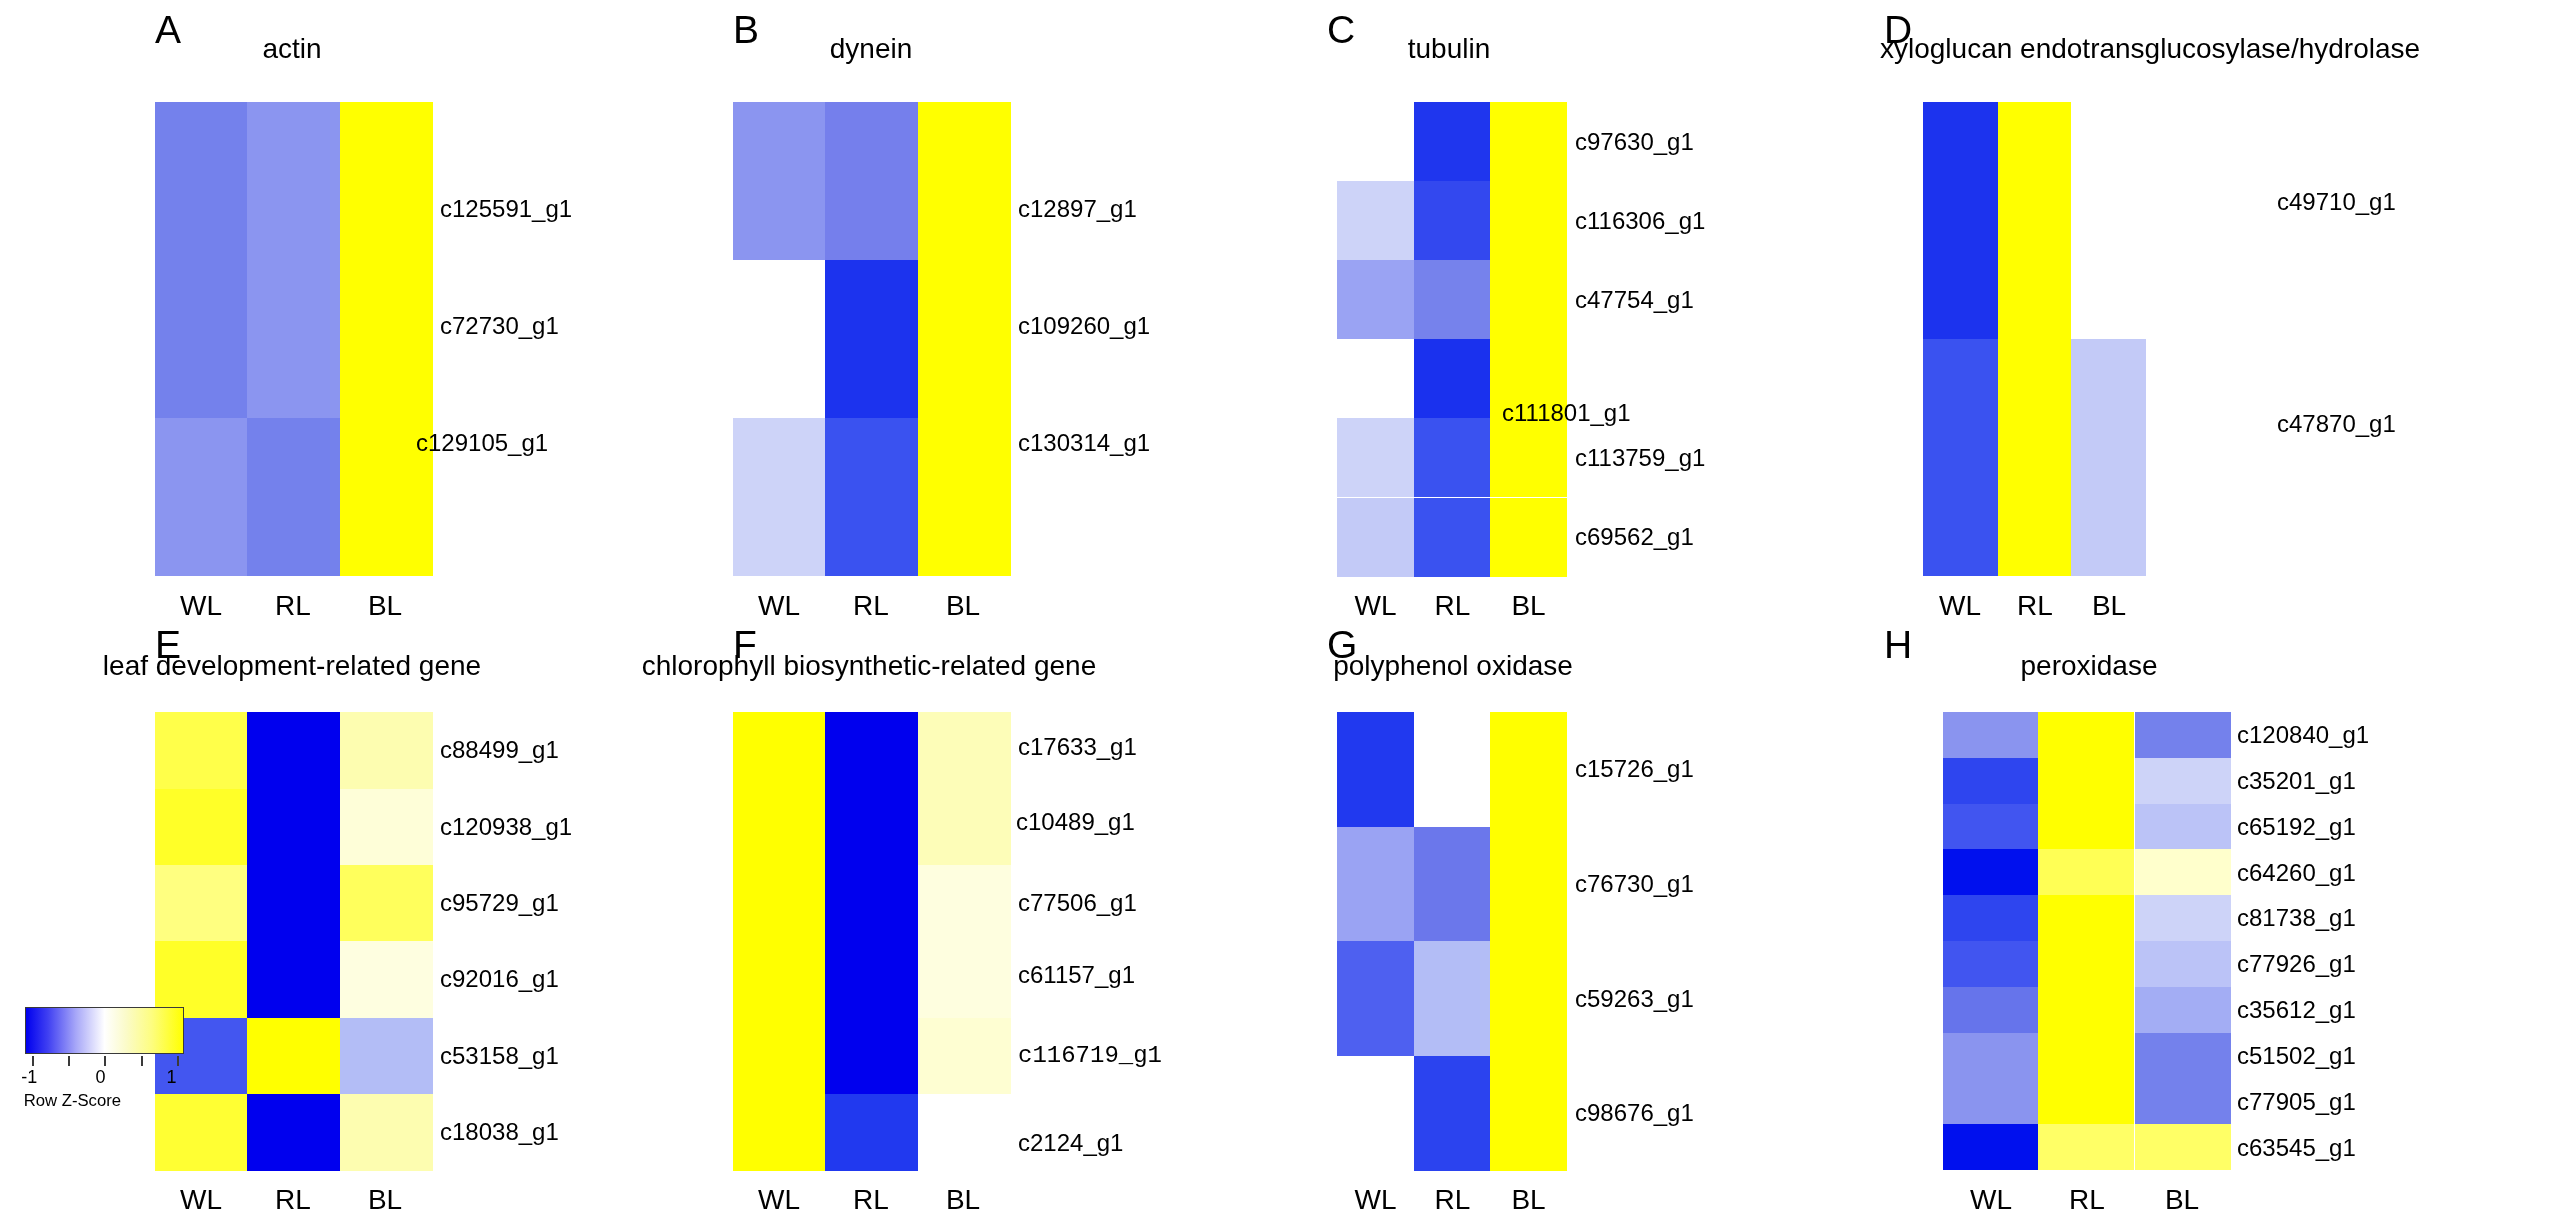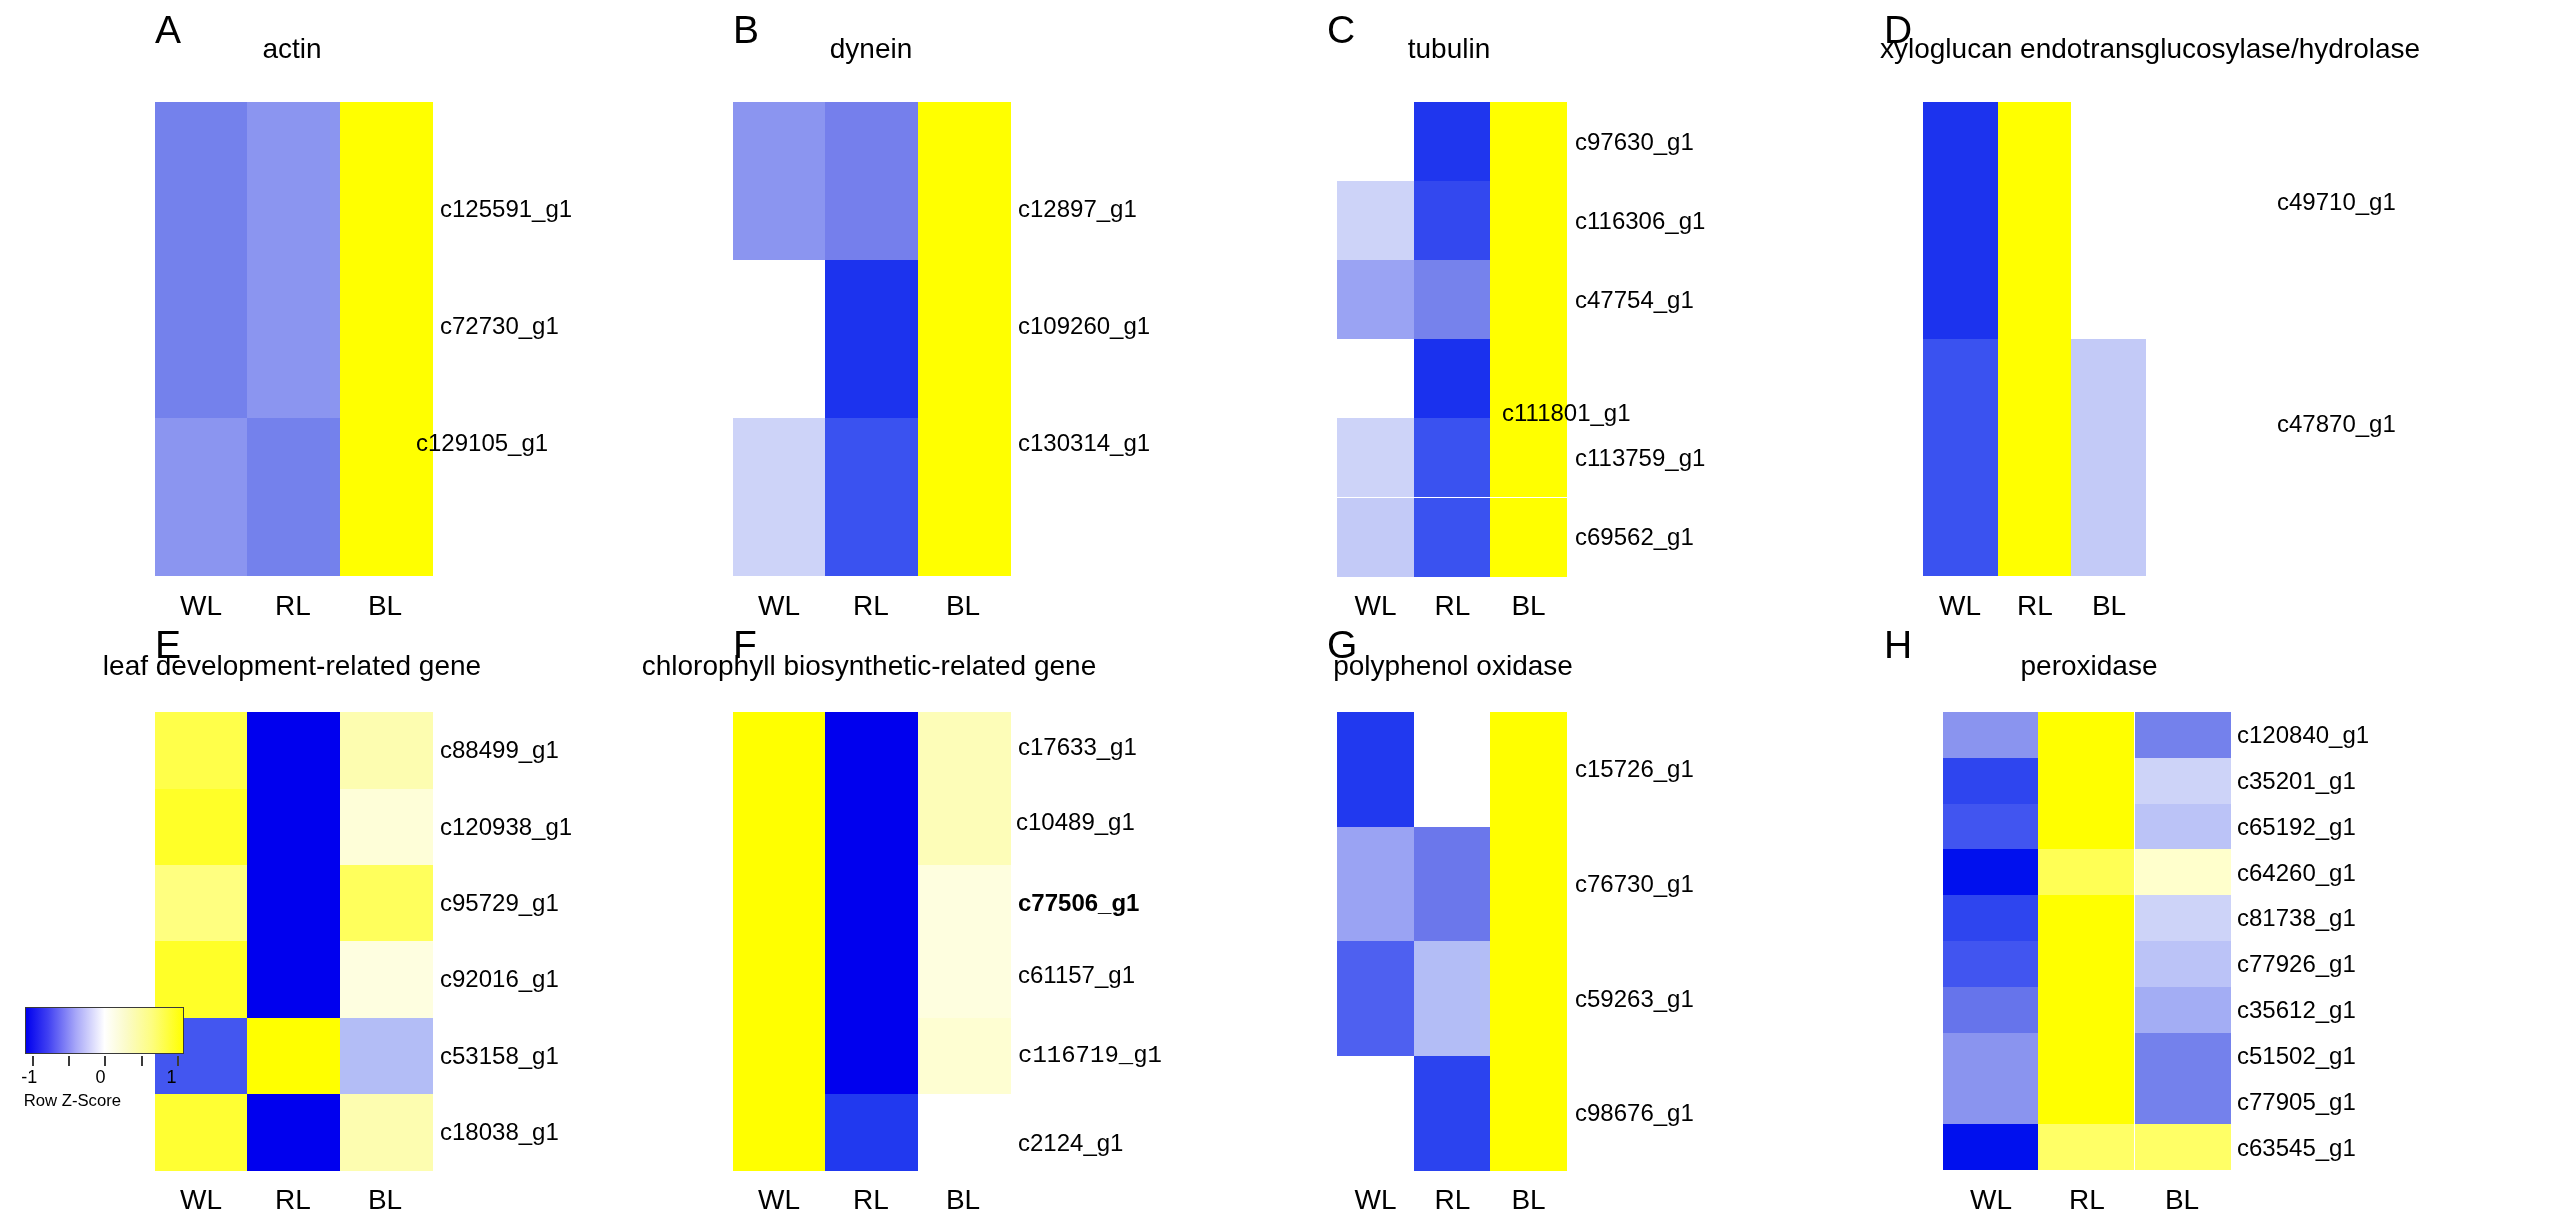--- a/index.html
+++ b/index.html
@@ -205,21 +205,21 @@
           <div class="cell empty" style="left: 185px; top: 382px; width: 93px; height: 77px;"></div>
         </div>
         <div class="col-labels">
           <div class="col-label" style="left: 733px; top: 1185px; width: 92px;">WL</div>
           <div class="col-label" style="left: 825px; top: 1185px; width: 92px;">RL</div>
           <div class="col-label" style="left: 917px; top: 1185px; width: 92px;">BL</div>
         </div>
         <div class="row-labels">
           <div class="row-label" style="left: 1018px; top: 734px;">c17633_g1</div>
           <div class="row-label" style="left: 1016px; top: 809px;">c10489_g1</div>
-          <div class="row-label" style="left: 1018px; top: 890px; font-weight: bold;">c77506_g1</div>
+          <div class="row-label" style="left: 1018px; top: 890px;">c77506_g1</div>
           <div class="row-label" style="left: 1018px; top: 962px;">c61157_g1</div>
           <div class="row-label" style="left: 1018px; top: 1043px; font-family: Liberation Mono, monospace;">c116719_g1</div>
           <div class="row-label" style="left: 1018px; top: 1130px;">c2124_g1</div>
         </div>
       </div>
       <div class="panel">
         <div class="panel-letter" style="left: 1327px; top: 625px;">G</div>
         <div class="panel-title" style="top: 650px; left: 1453px; transform: translateX(-50%);">polyphenol oxidase</div>
         <div class="hm" style="left: 1337px; top: 712px; width: 230px; height: 458px;">
           <div class="cell" style="left: 0px; top: 0px; width: 77px; height: 115px; background: rgb(33, 57, 239);"></div>

